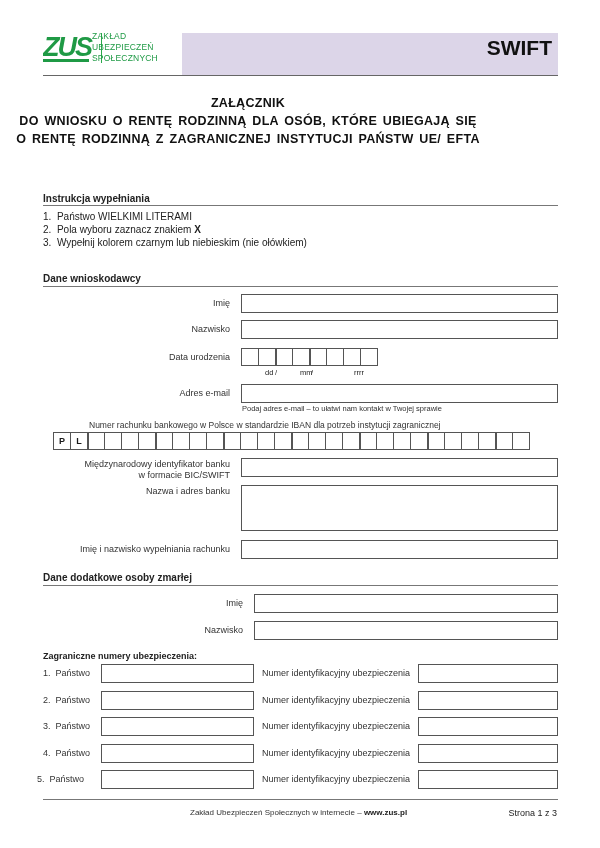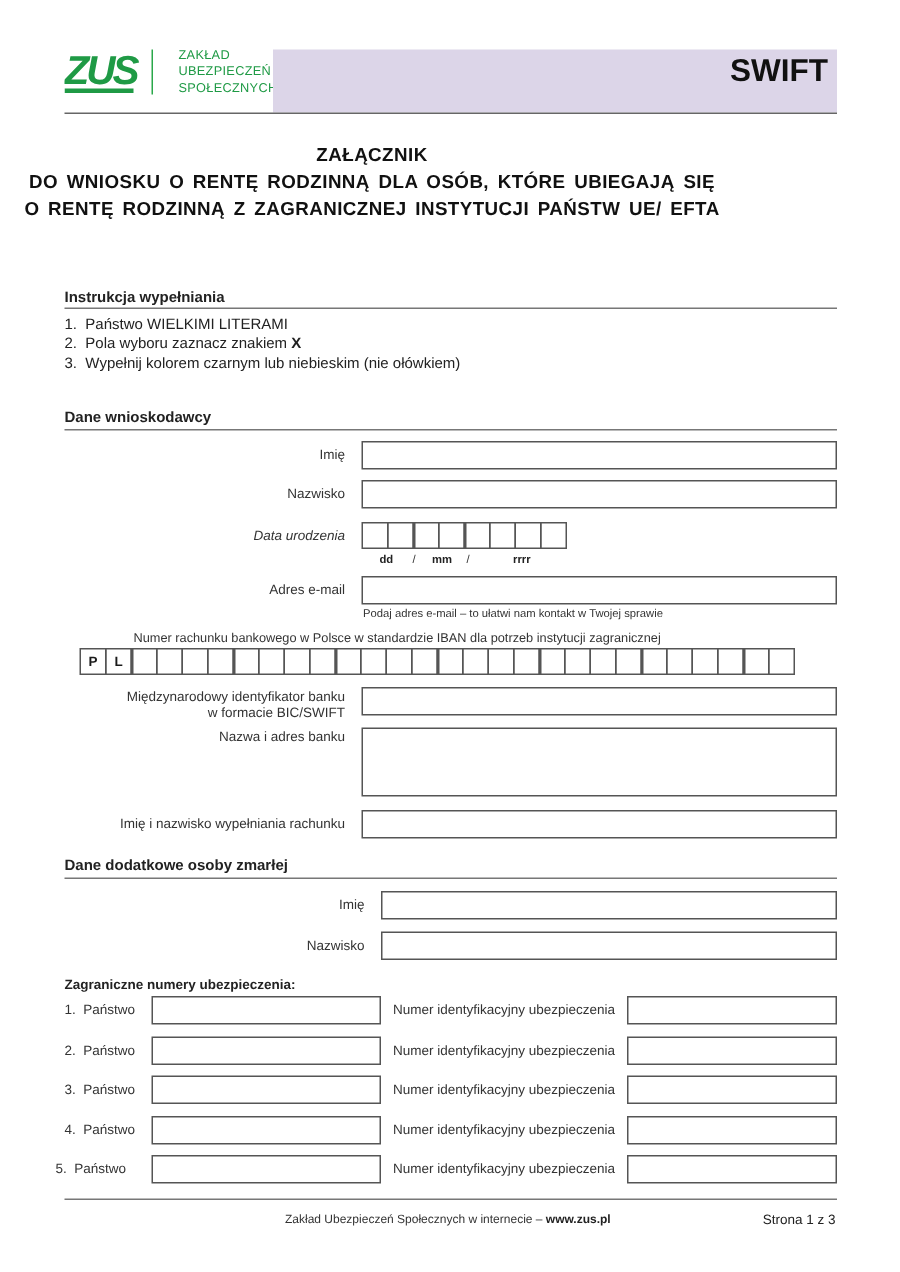--- a/index.html
+++ b/index.html
@@ -1,35 +1,35 @@
 <!DOCTYPE html>
 <html><head>
 <meta charset="utf-8">
 <style>
   html, body { margin:0; padding:0; background:#fff; }
   body { width:600px; height:848px; position:relative; overflow:hidden; font-family:"Liberation Sans", sans-serif; color:#1a1a1a; }
   .abs { position:absolute; }
   .logo { left:43px; top:31px; width:55px; height:32px; }
   .logo-sep { left:101px; top:33px; width:1px; height:30px; background:#2aa84a; }
-  .logo-text { left:119px; top:31px; font-size:8.5px; line-height:11px; color:#1f9a45; font-weight:normal; letter-spacing:0.2px; }
+  .logo-text { left:92px; top:31px; font-size:8.5px; line-height:11px; color:#1f9a45; font-weight:normal; letter-spacing:0.2px; }
   .errz-band { left:182px; top:33px; width:376px; height:42px; background:#dcd5e8; }
   .errz { right:48px; top:36px; font-size:21px; font-weight:bold; color:#111; }
   .head-rule { left:43px; top:75px; width:515px; height:1px; background:#666; }
   .title { left:0; width:496px; text-align:center; font-weight:bold; font-size:12.5px; color:#111; letter-spacing:0.3px; word-spacing:2px; }
   .sec-title { left:43px; font-size:10px; font-weight:bold; color:#222; }
   .sec-rule { left:43px; width:515px; height:1px; background:#777; }
   .instr { left:43px; font-size:10px; color:#222; line-height:13px; }
   .lbl { font-size:9px; color:#333; text-align:right; }
   .box { border:1px solid #555; background:#fff; box-sizing:border-box; }
   .cells { display:flex; }
   .cell { width:18px; height:18px; border:1px solid #555; box-sizing:border-box; margin-left:-1px; font-size:9px; font-weight:bold; display:flex; align-items:center; justify-content:center; }
   .cell:first-child { margin-left:0; }
   .cell.thick { border-left-width:2px; }
   .small { font-size:7.5px; color:#333; }
-  .tiny-bold { font-size:7.5px; font-weight:bold; color:#222; }
+  .tiny-bold { font-size:7.5px; font-weight:normal; color:#222;margin-left:12px; }
   .foot-rule { left:43px; top:799px; width:515px; height:1px; background:#777; }
   .foot { top:808px; font-size:8px; color:#333; }
 </style>
 </head>
 <body>
 
 <svg class="abs logo" viewBox="0 0 55 32">
   <text x="0" y="25" font-family="Liberation Sans, sans-serif" font-size="27" font-weight="bold" fill="#1f9a45" font-style="italic" letter-spacing="-2">ZUS</text>
   <rect x="0" y="28" width="46" height="3" fill="#1f9a45"></rect>
 </svg>
@@ -57,21 +57,21 @@
 
 <div class="abs sec-title" style="top:273px;">Dane wnioskodawcy</div>
 <div class="abs sec-rule" style="top:286px;"></div>
 
 <div class="abs lbl" style="left:43px; width:187px; top:298px;">Imię</div>
 <div class="abs box" style="left:241px; top:294px; width:317px; height:19px;"></div>
 
 <div class="abs lbl" style="left:43px; width:187px; top:324px;">Nazwisko</div>
 <div class="abs box" style="left:241px; top:320px; width:317px; height:19px;"></div>
 
-<div class="abs lbl" style="left:43px; width:187px; top:352px;font-style:italic;">Data urodzenia</div>
+<div class="abs lbl" style="left:43px; width:187px; top:352px;">Data urodzenia</div>
 <div class="abs cells" style="left:241px; top:348px;">
   <div class="cell"></div>
   <div class="cell"></div>
   <div class="cell thick"></div>
   <div class="cell"></div>
   <div class="cell thick"></div>
   <div class="cell"></div>
   <div class="cell"></div>
   <div class="cell"></div>
 </div>

